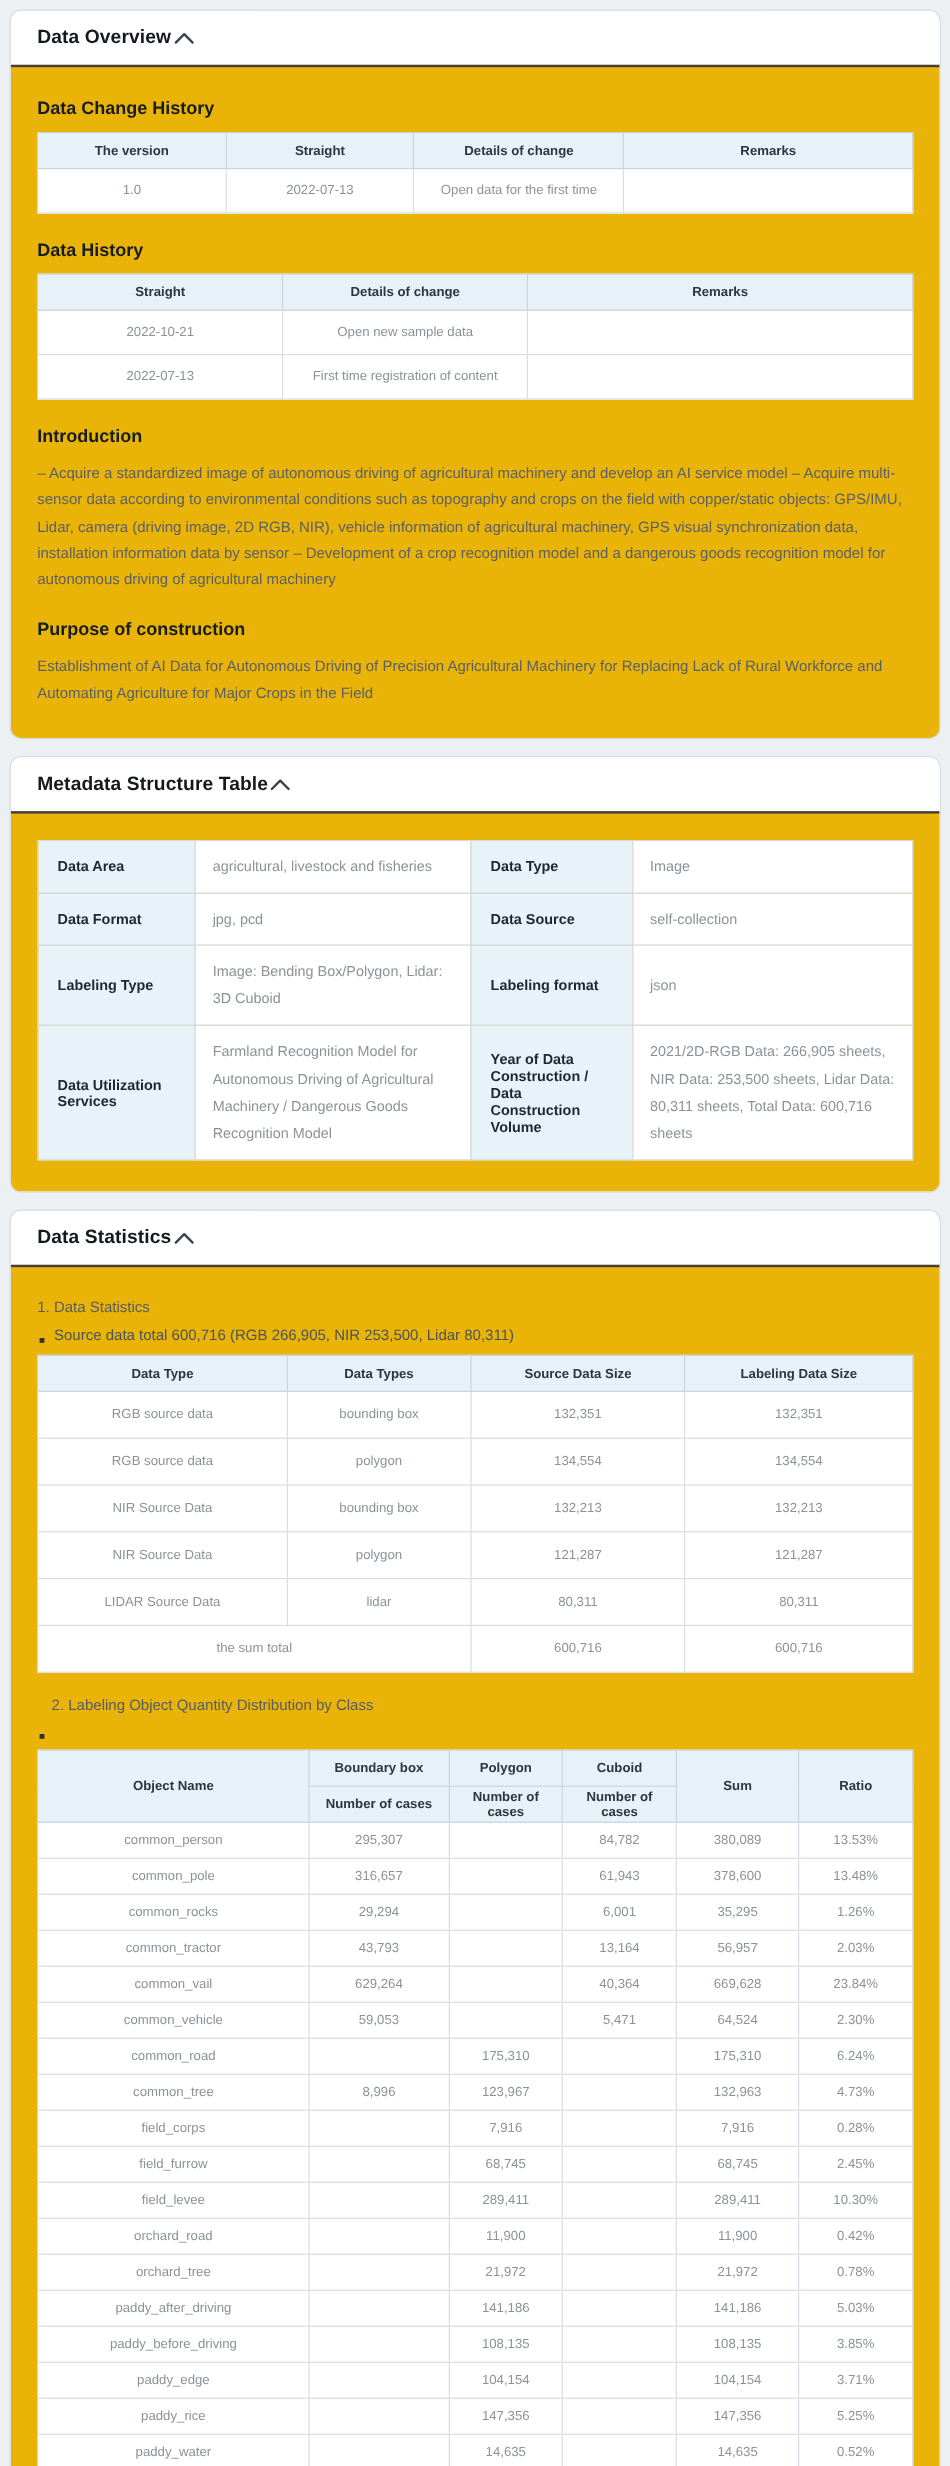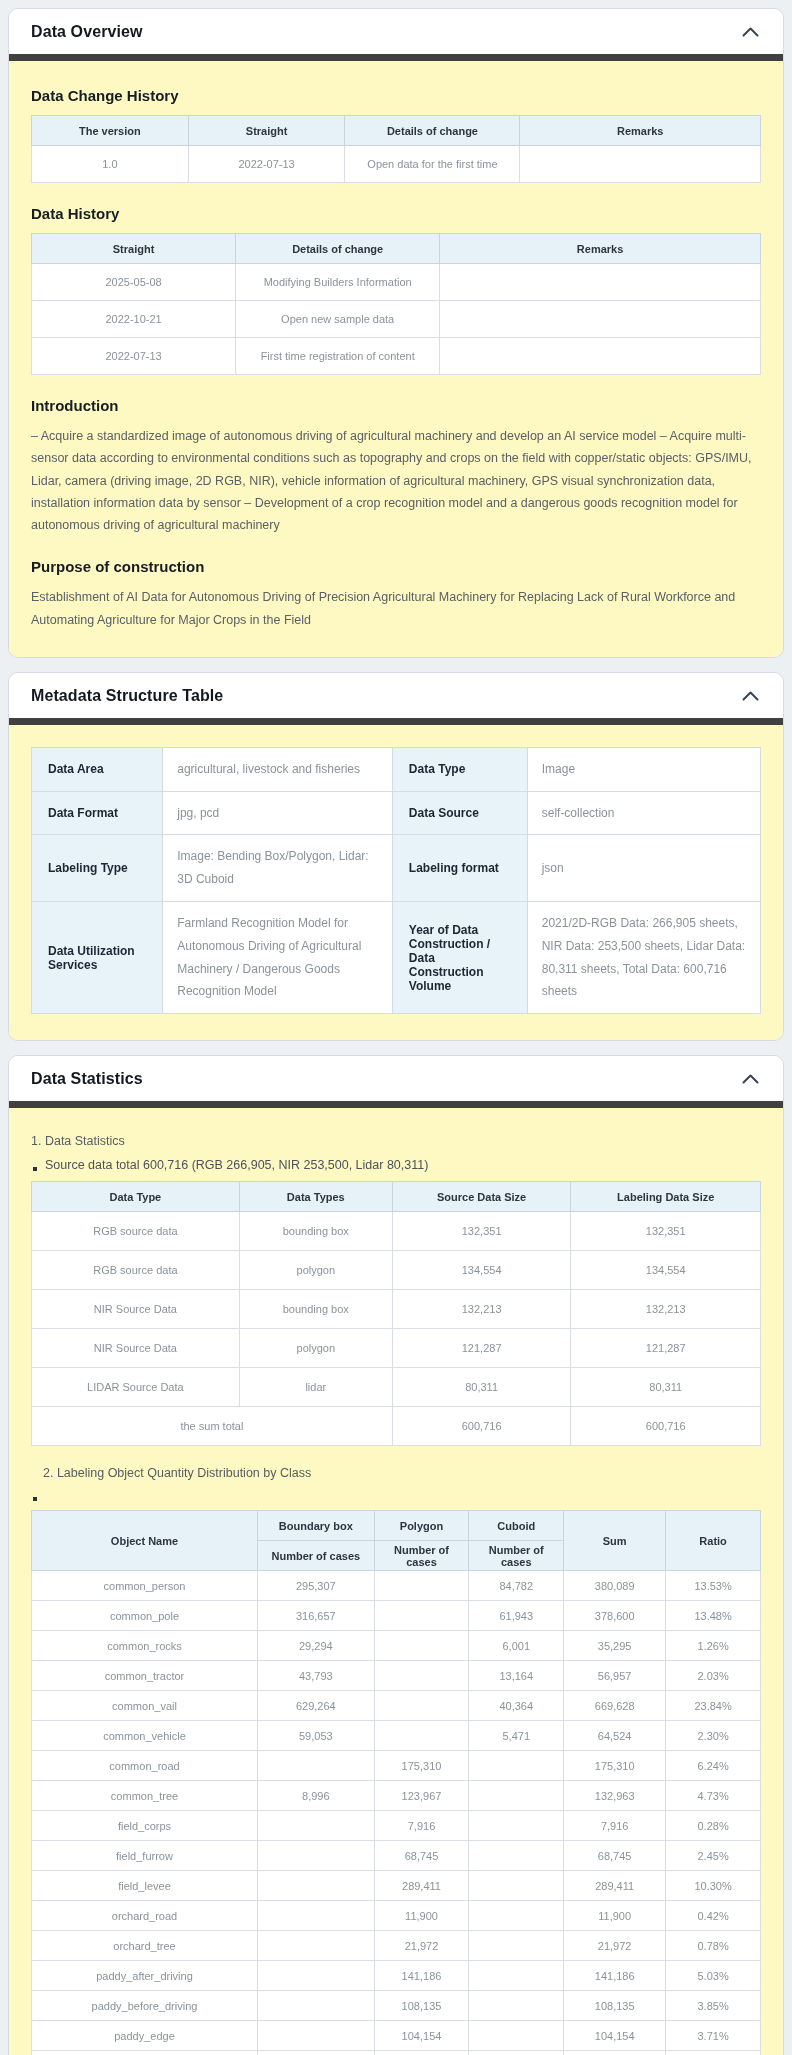--- a/index.html
+++ b/index.html
@@ -11,30 +11,30 @@
   }
   .page { padding: 8px; }
   .card {
     background: #ffffff;
     border: 1px solid #d5dbe0;
     border-radius: 10px;
     margin-bottom: 14px;
     overflow: hidden;
   }
   .card-head {
-    display: flex; align-items: center; justify-content: space-between;
+    display: flex; align-items: center; justify-content: flex-start;
     padding: 14px 22px 13px 22px;
     background: #fff;
     cursor: pointer;
   }
   .card-head h2 { font-size: 16px; font-weight: 700; color: #14191f; letter-spacing: .1px; }
   .chev { display: inline-flex; padding: 2px; }
   .card-body {
-    border-top: 7px solid #404040;
-    background: #fef9c3;
+    border-top: 2px solid #404040;
+    background: #eab308;
     padding: 22px 22px 26px 22px;
   }
   h3.sub { font-size: 15px; font-weight: 700; color: #171d24; margin: 22px 0 11px 0; }
   h3.sub:first-child { margin-top: 4px; }
 
   table.tbl { width: 100%; border-collapse: collapse; table-layout: fixed; background: #fff; }
   table.tbl th {
     background: #e7f1f8; border: 1px solid #c8d5de;
     font-size: 11px; font-weight: 700; color: #2c3540;
     height: 30px; text-align: center; padding: 2px 4px;
@@ -114,25 +114,20 @@
             <col style="width:44%">
           </colgroup>
         <thead>
           <tr>
             <th>Straight</th>
             <th>Details of change</th>
             <th>Remarks</th>
           </tr>
         </thead>
         <tbody>
-            <tr>
-              <td>2025-05-08</td>
-              <td>Modifying Builders Information</td>
-              <td></td>
-            </tr>
             <tr>
               <td>2022-10-21</td>
               <td>Open new sample data</td>
               <td></td>
             </tr>
             <tr>
               <td>2022-07-13</td>
               <td>First time registration of content</td>
               <td></td>
             </tr>

